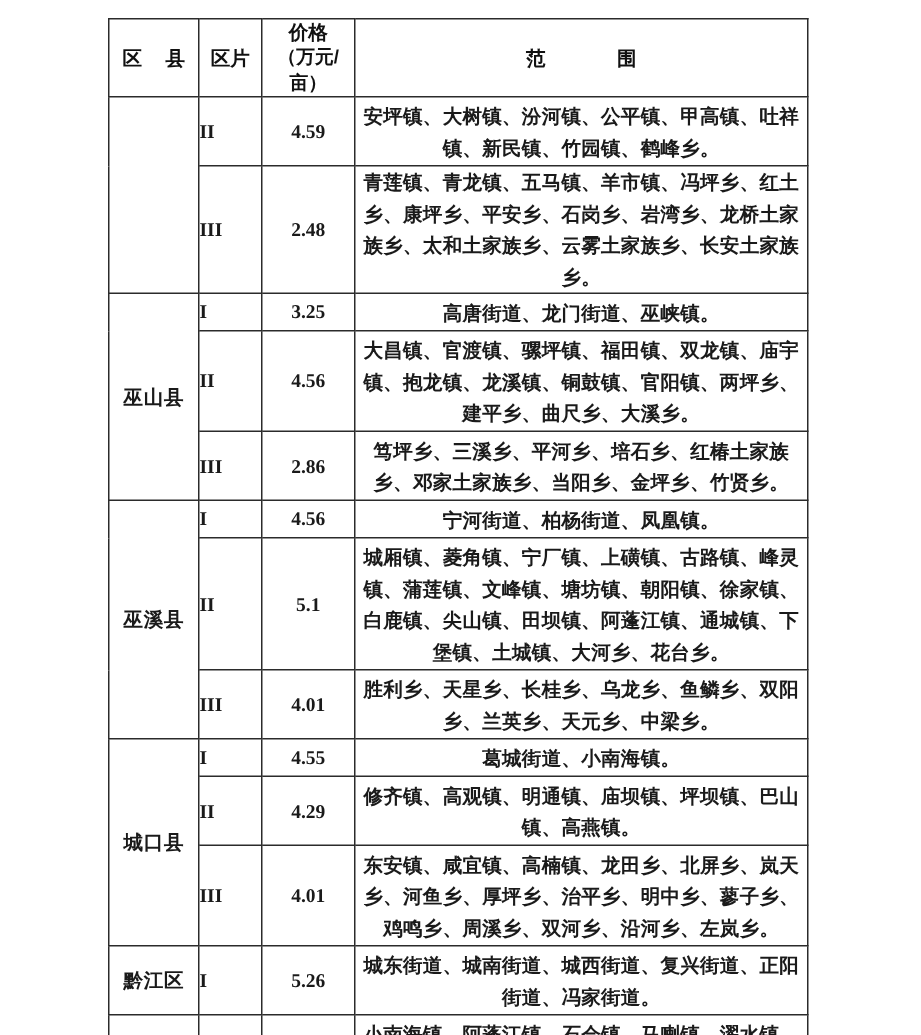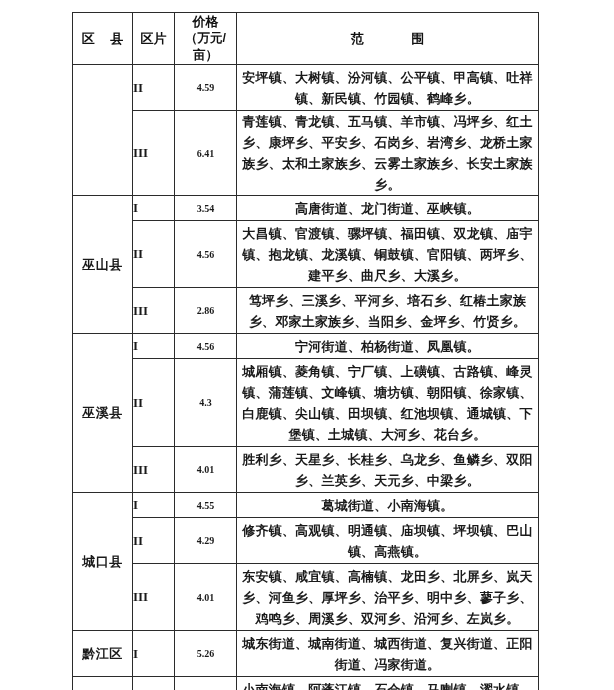--- a/index.html
+++ b/index.html
@@ -62,21 +62,21 @@
     font-size: 13px;
     letter-spacing: 0.5px;
   }
   .zone-cell {
     font-family: "Liberation Serif", "DejaVu Serif", serif;
     font-size: 13px;
     font-weight: bold;
   }
   .price-cell {
     text-align: center;
-    font-size: 10px;
+    font-size: 13px;
     font-family: "Liberation Serif", "DejaVu Serif", serif;
   }
   .range-cell {
     text-align: center;
     font-size: 13px;
     line-height: 21px;
     padding: 3px 5px 3px 7px;
     letter-spacing: 0.2px;
     word-break: break-all;
   }
@@ -121,28 +121,28 @@
 
       <tr class="r1">
         <td class="county-cell" rowspan="2"></td>
         <td class="zone-cell">II</td>
         <td class="price-cell">4.59</td>
         <td class="range-cell">安坪镇、大树镇、汾河镇、公平镇、甲高镇、吐祥镇、新民镇、竹园镇、鹤峰乡。</td>
       </tr>
 
       <tr class="r2">
         <td class="zone-cell">III</td>
-        <td class="price-cell">6.41</td>
+        <td class="price-cell">2.48</td>
         <td class="range-cell">青莲镇、青龙镇、五马镇、羊市镇、冯坪乡、红土乡、康坪乡、平安乡、石岗乡、岩湾乡、龙桥土家族乡、太和土家族乡、云雾土家族乡、长安土家族乡。</td>
       </tr>
 
       <tr class="r3">
         <td class="county-cell" rowspan="3">巫山县</td>
         <td class="zone-cell">I</td>
-        <td class="price-cell">3.54</td>
+        <td class="price-cell">3.25</td>
         <td class="range-cell">高唐街道、龙门街道、巫峡镇。</td>
       </tr>
       <tr class="r4">
         <td class="zone-cell">II</td>
         <td class="price-cell">4.56</td>
         <td class="range-cell">大昌镇、官渡镇、骡坪镇、福田镇、双龙镇、庙宇镇、抱龙镇、龙溪镇、铜鼓镇、官阳镇、两坪乡、建平乡、曲尺乡、大溪乡。</td>
       </tr>
       <tr class="r5">
         <td class="zone-cell">III</td>
         <td class="price-cell">2.86</td>
@@ -150,22 +150,22 @@
       </tr>
 
       <tr class="r6">
         <td class="county-cell" rowspan="3">巫溪县</td>
         <td class="zone-cell">I</td>
         <td class="price-cell">4.56</td>
         <td class="range-cell">宁河街道、柏杨街道、凤凰镇。</td>
       </tr>
       <tr class="r7">
         <td class="zone-cell">II</td>
-        <td class="price-cell">4.3</td>
-        <td class="range-cell">城厢镇、菱角镇、宁厂镇、上磺镇、古路镇、峰灵镇、蒲莲镇、文峰镇、塘坊镇、朝阳镇、徐家镇、白鹿镇、尖山镇、田坝镇、红池坝镇、通城镇、下堡镇、土城镇、大河乡、花台乡。</td>
+        <td class="price-cell">5.1</td>
+        <td class="range-cell">城厢镇、菱角镇、宁厂镇、上磺镇、古路镇、峰灵镇、蒲莲镇、文峰镇、塘坊镇、朝阳镇、徐家镇、白鹿镇、尖山镇、田坝镇、阿蓬江镇、通城镇、下堡镇、土城镇、大河乡、花台乡。</td>
       </tr>
       <tr class="r8">
         <td class="zone-cell">III</td>
         <td class="price-cell">4.01</td>
         <td class="range-cell">胜利乡、天星乡、长桂乡、乌龙乡、鱼鳞乡、双阳乡、兰英乡、天元乡、中梁乡。</td>
       </tr>
 
       <tr class="r9">
         <td class="county-cell" rowspan="3">城口县</td>
         <td class="zone-cell">I</td>

